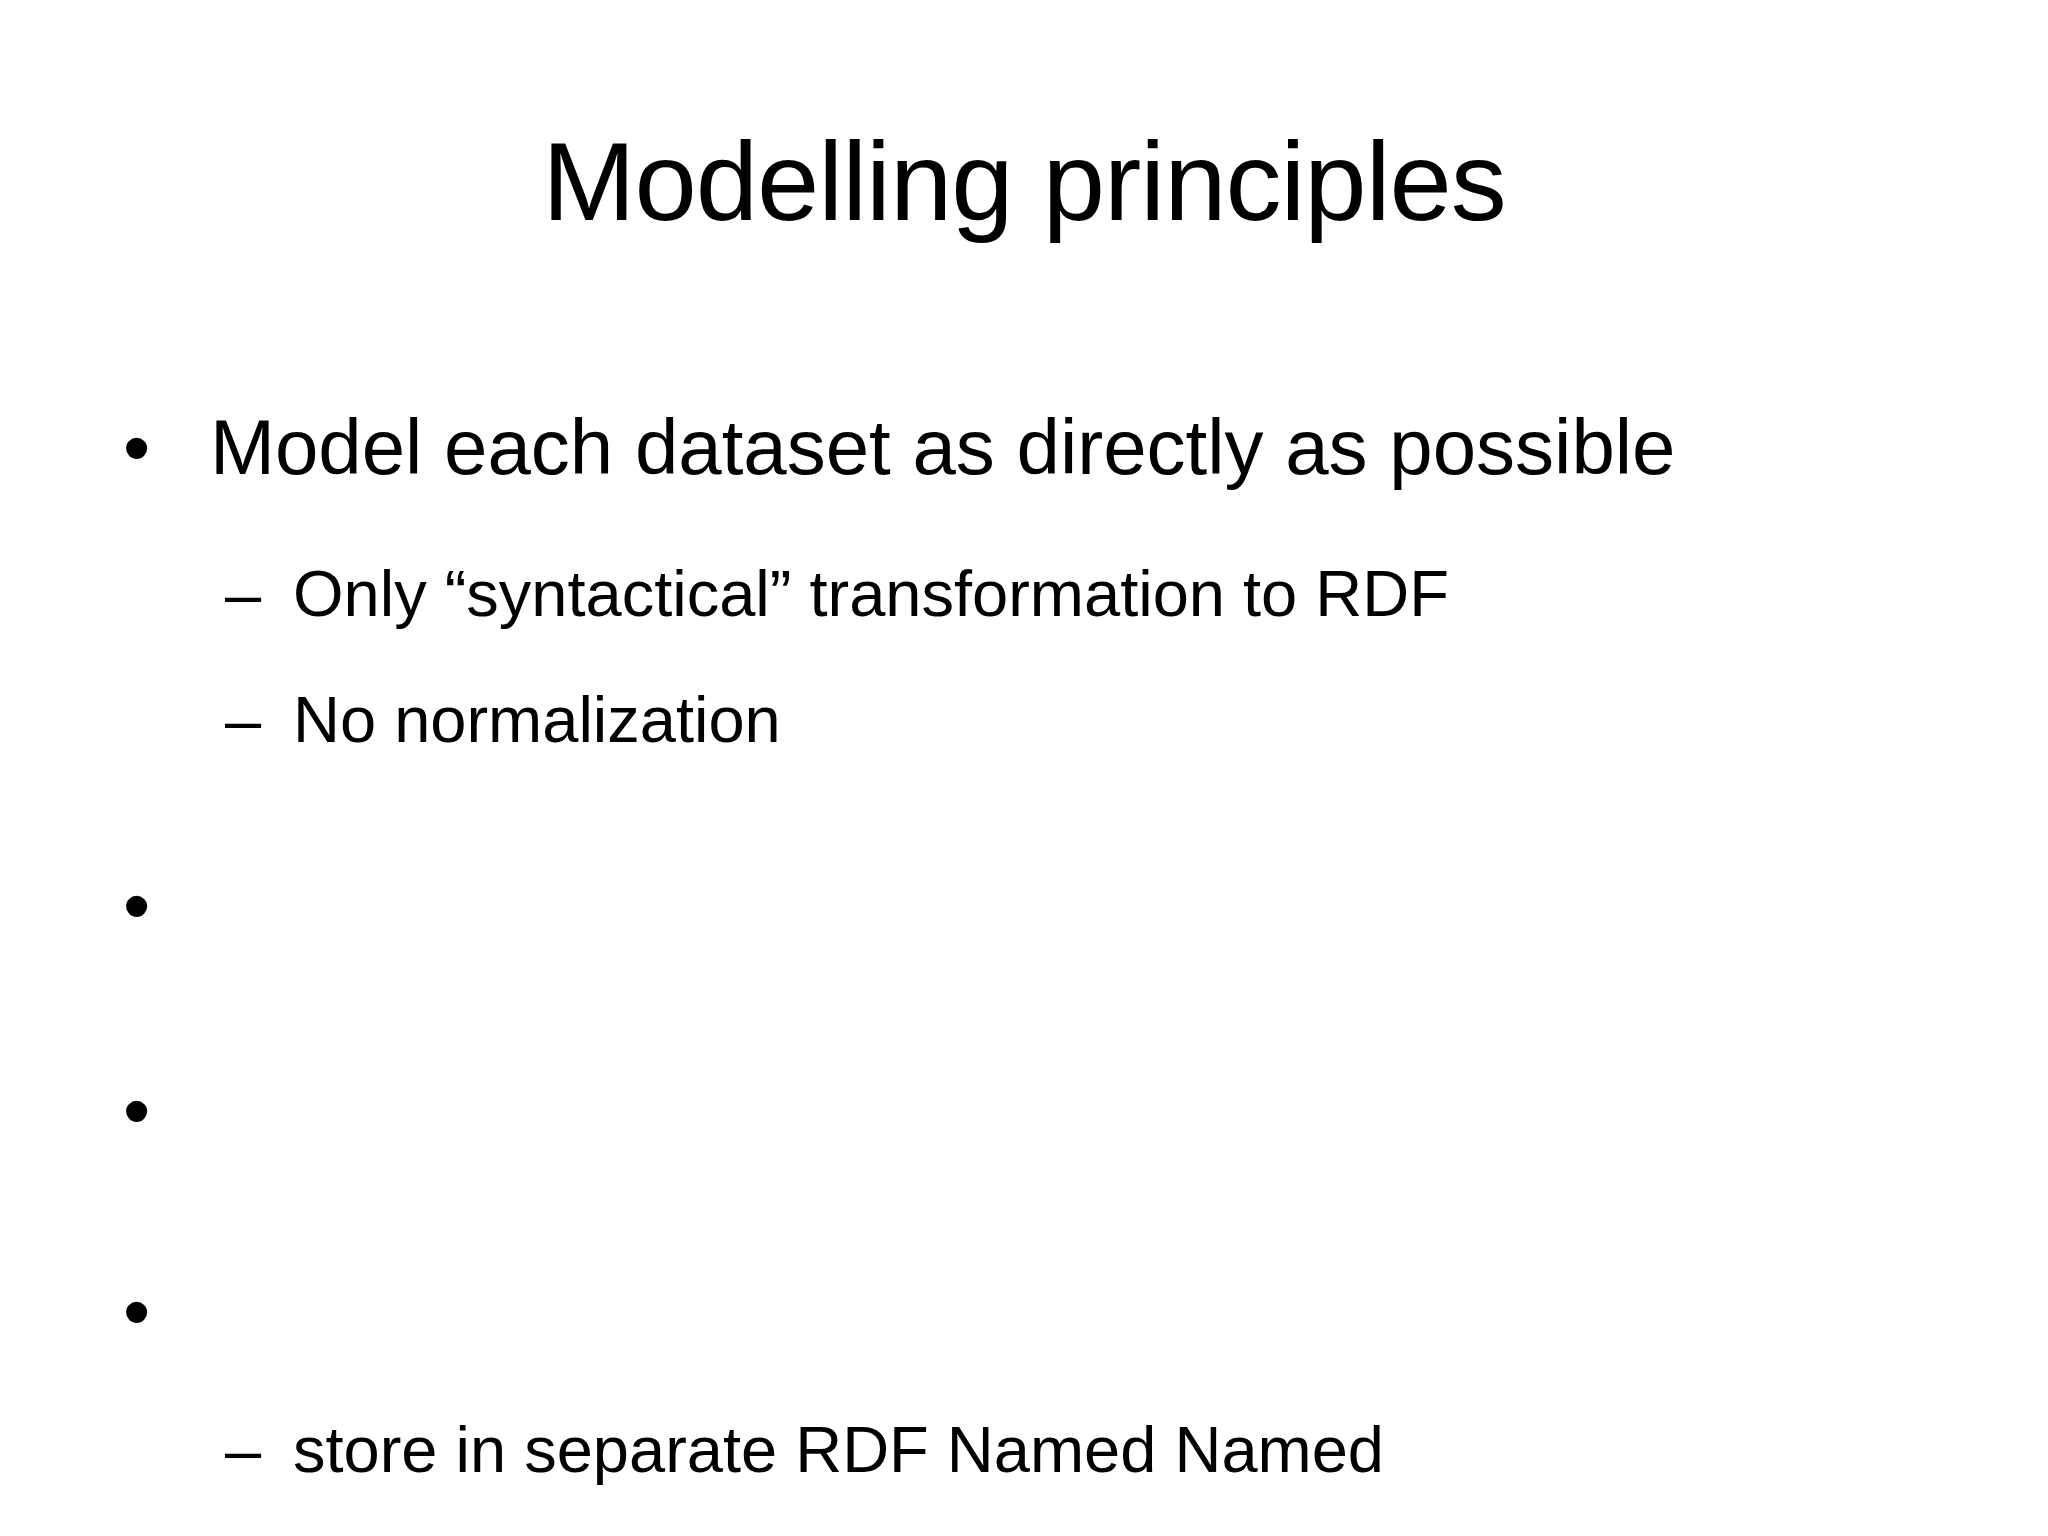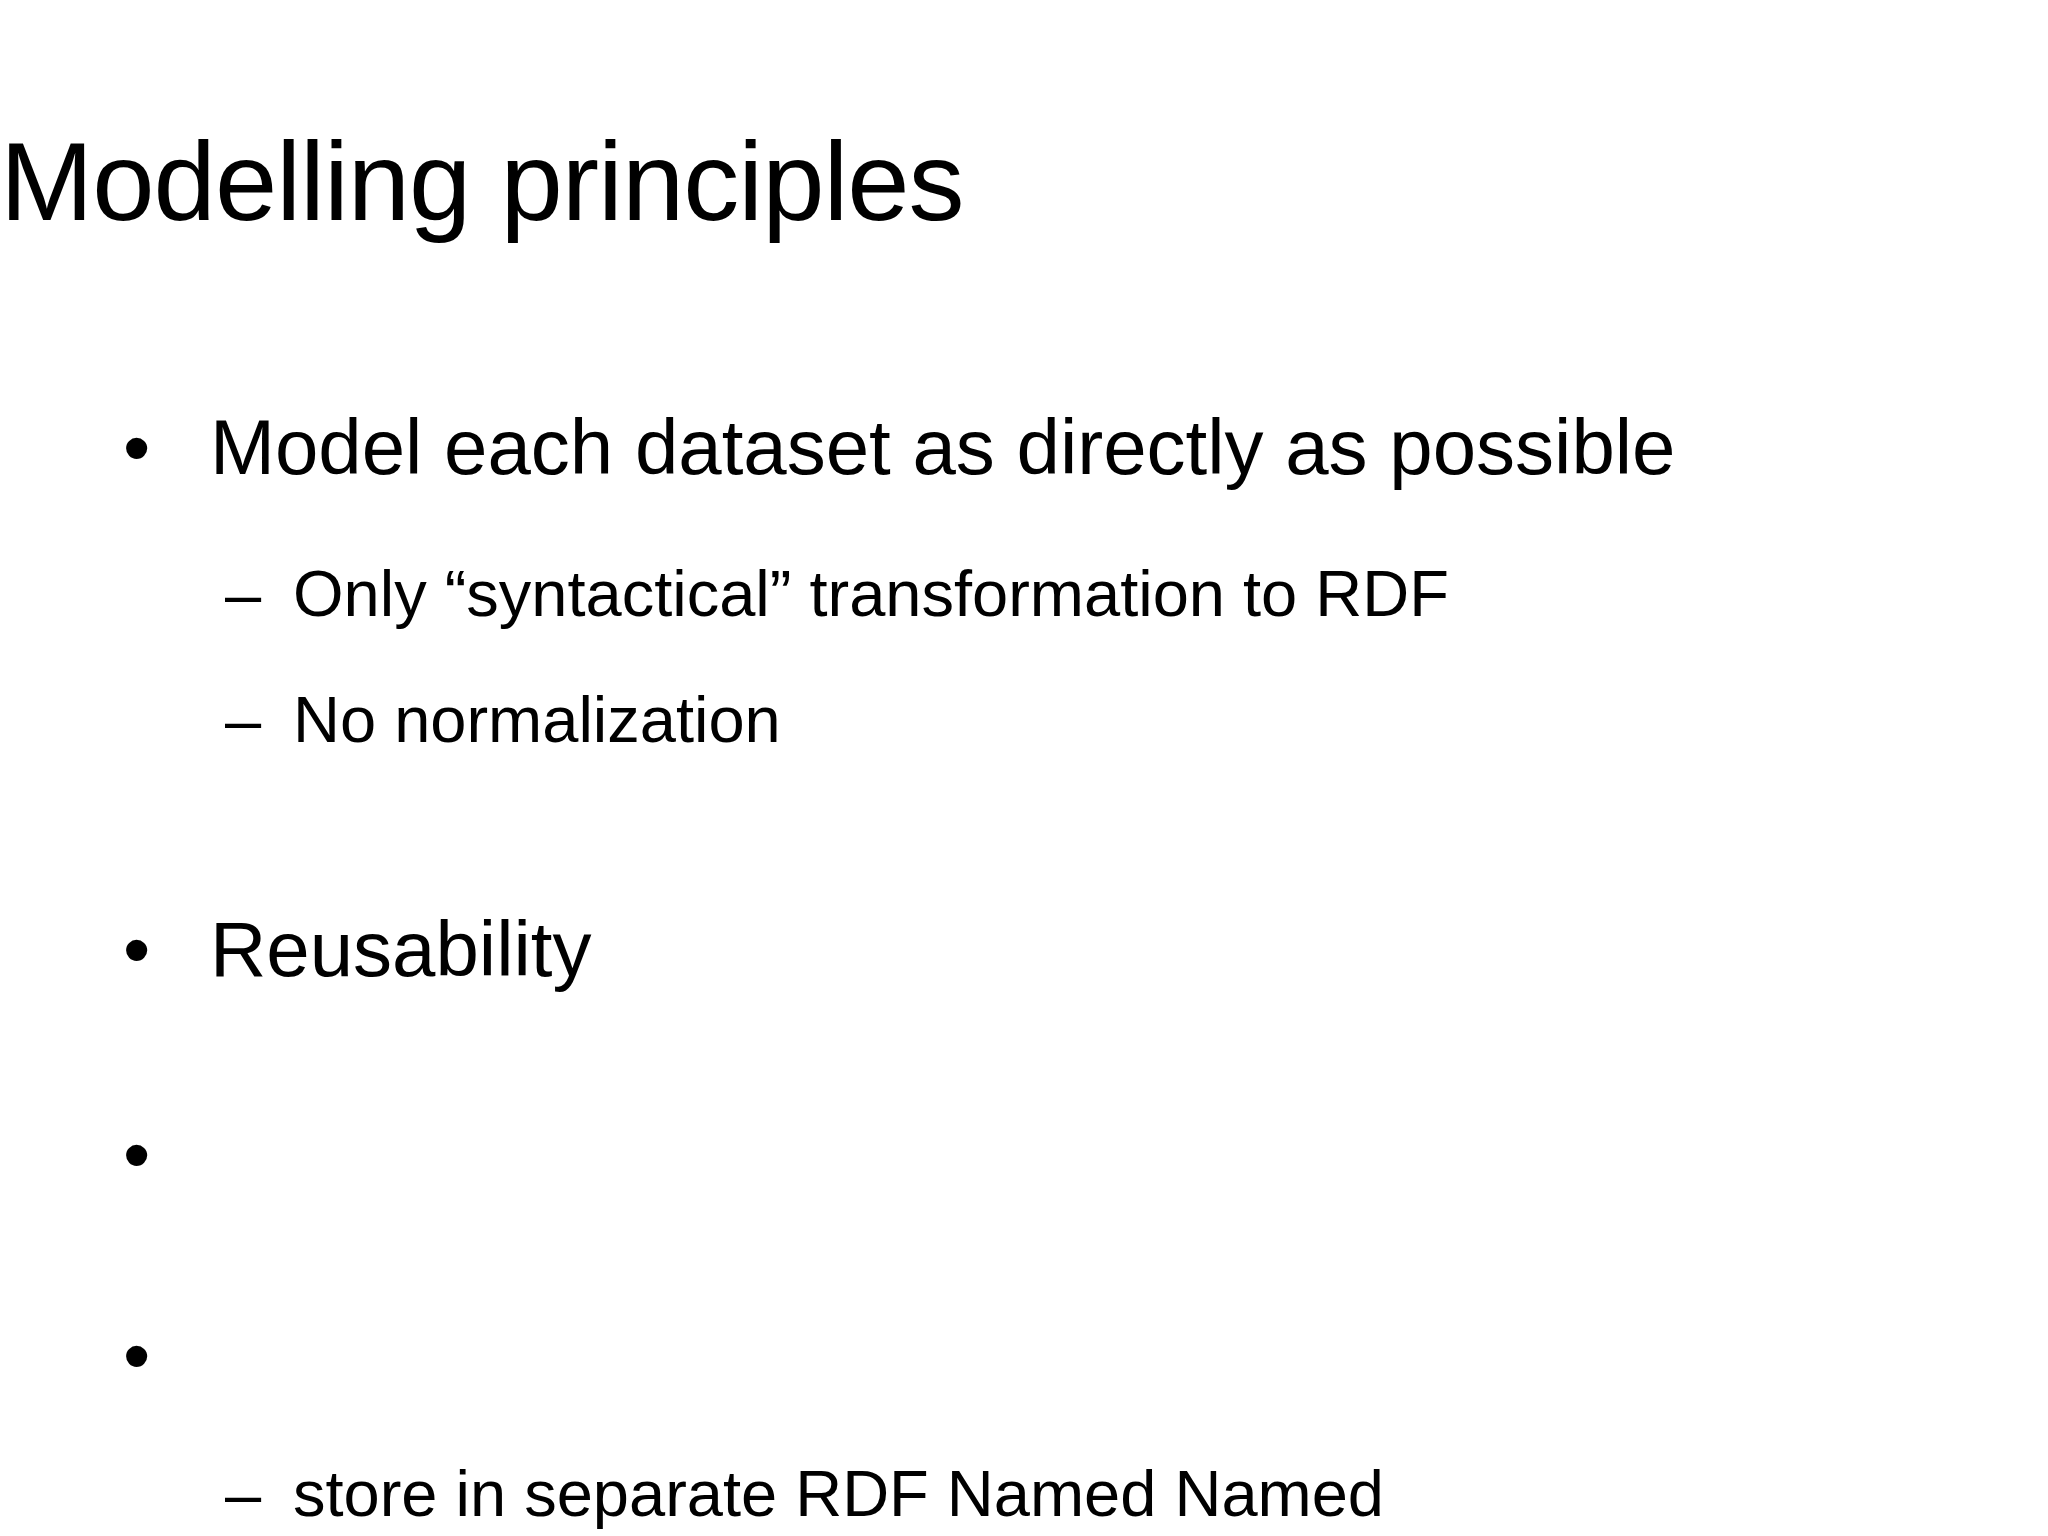--- a/index.html
+++ b/index.html
@@ -16,21 +16,21 @@
     background: #ffffff;
     color: #000000;
     overflow: hidden;
   }
   .slide-title {
     margin: 0;
     padding-top: 126px;
     font-size: 112px;
     line-height: 1;
     font-weight: 400;
-    text-align: left;
+    text-align: center;
     letter-spacing: -1px;
   }
   .content {
     margin-top: 115px;
   }
   .bullet-line {
     display: flex;
     align-items: baseline;
     font-size: 78px;
     line-height: 100px;
@@ -80,21 +80,20 @@
         <div class="sub-line">
           <span class="marker">–</span>
           <span class="txt">No normalization</span>
         </div>
       </div>
     </div>
 
     <div class="group gap-a">
       <div class="bullet-line">
         <span class="marker">•</span>
-        <span class="txt">Reusability</span>
       </div>
     </div>
 
     <div class="group gap-b">
       <div class="bullet-line">
         <span class="marker">•</span>
       </div>
     </div>
 
     <div class="group gap-c">

